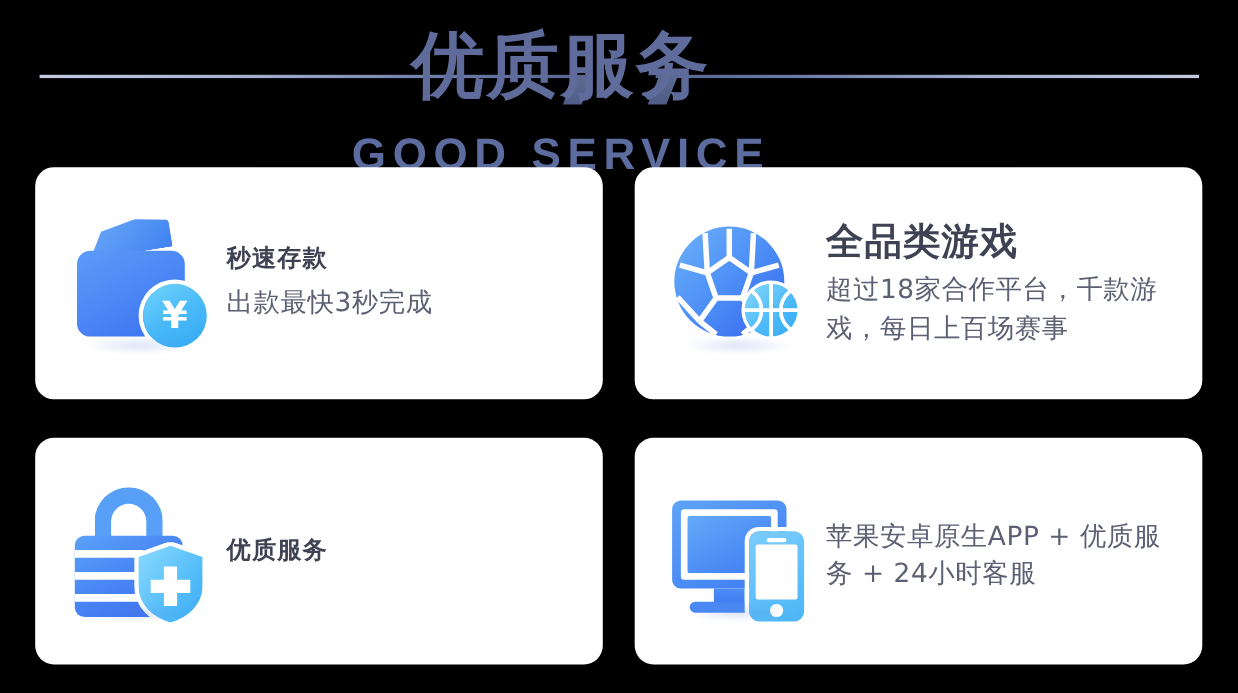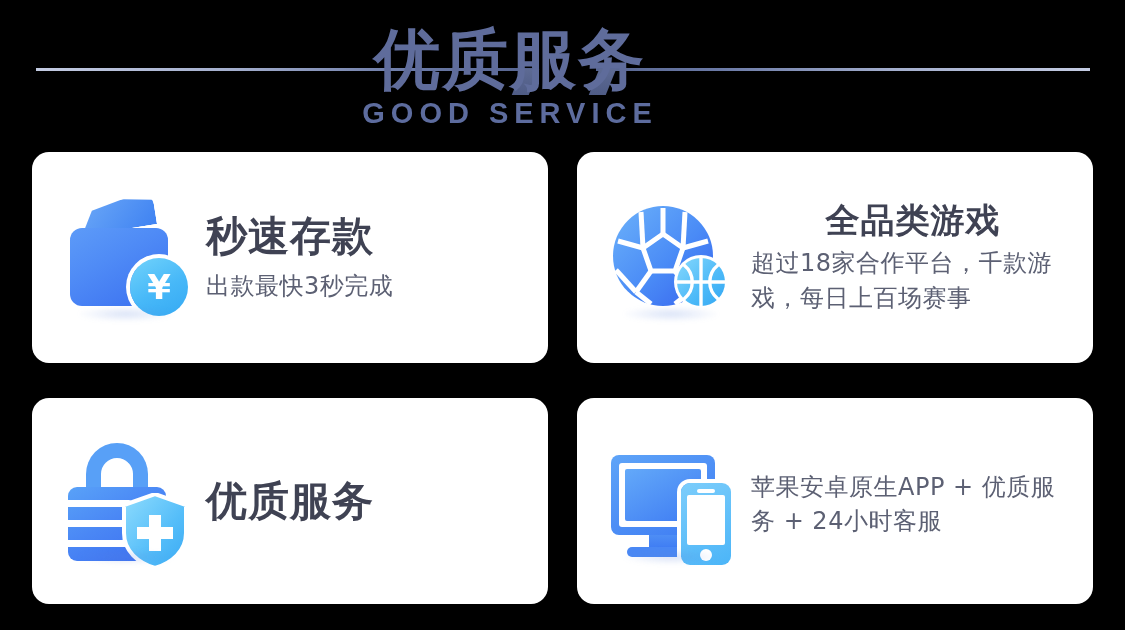--- a/index.html
+++ b/index.html
@@ -19,22 +19,22 @@
     position:absolute; left:50%; top:8px; transform:translateX(-50%);
     text-align:center; width:420px;
   }
   .title-cn {
     font-size:66px; font-weight:700; letter-spacing:2px;
     color:#5f6c9b; line-height:1.08;
     font-family:"DejaVu Sans","Liberation Sans",sans-serif;
     white-space:nowrap;
   }
   .title-en {
-    margin-top:2px;
-    font-size:29px; font-weight:700; letter-spacing:6px;
+    margin-top:24px;
+    font-size:40px; font-weight:700; letter-spacing:6px;
     color:#5d6c9e;
     font-family:"Liberation Sans","DejaVu Sans",sans-serif;
   }
 
   
   .rule { position:absolute; top:52px; height:26px; }
   .rule-left  { left:36px;  width:496px; }
   .rule-right { left:596px; width:494px; }
   .rule .bar {
     position:absolute; top:0; height:3px; width:100%;
@@ -81,32 +81,32 @@
     overflow:hidden;
   }
   .card-icon {
     flex:0 0 auto;
     width:132px; height:132px;
     position:relative;
     margin-right:14px;
   }
   .card-text { flex:1 1 auto; min-width:0; }
   .card-title {
-    font-size:41px; font-weight:700; color:#3f4253;
+    font-size:22px; font-weight:700; color:#3f4253;
     letter-spacing:1px; line-height:1.18;
     font-family:"DejaVu Sans","Liberation Sans",sans-serif;
     white-space:nowrap;
   }
   .card-desc {
     margin-top:9px;
     font-size:24px; font-weight:400; color:#5c6073;
     line-height:1.42; letter-spacing:0.5px;
     font-family:"DejaVu Sans","Liberation Sans",sans-serif;
   }
-  .card-2 .card-title, .card-4 .card-title { font-size:34px;text-align:center; }
+  .card-2 .card-title, .card-4 .card-title { font-size:34px; }
   .card-2 .card-desc, .card-4 .card-desc, .card-3 .card-desc { margin-top:6px; }
 
   
   .icon-shadow {
     position:absolute; left:12%; bottom:2px; width:76%; height:16px;
     background:radial-gradient(ellipse at center, rgba(90,130,220,0.22) 0%, rgba(90,130,220,0) 70%);
     filter:blur(2px);
   }
 
   

